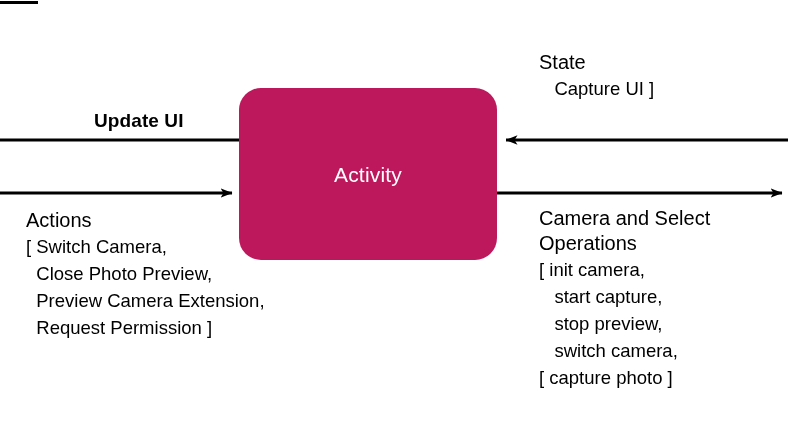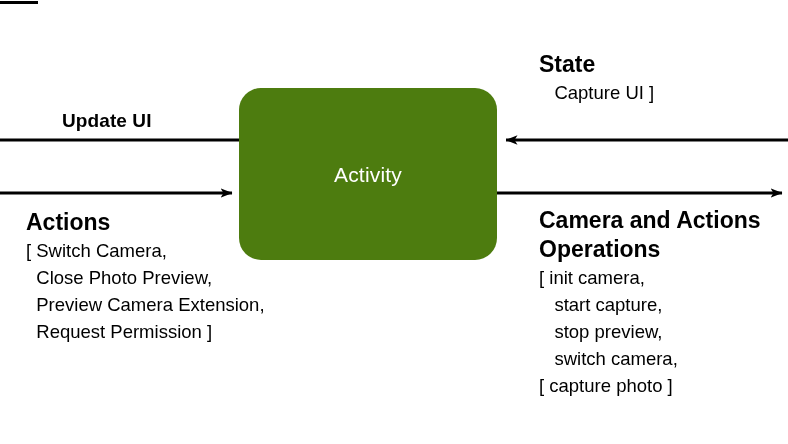--- a/index.html
+++ b/index.html
@@ -32,21 +32,21 @@
   }
 
   
   .node-activity {
     position: absolute;
     left: 239px;
     top: 88px;
     width: 258px;
     height: 172px;
     border-radius: 22px;
-    background: #4d7c0f;
+    background: #be185d;
     display: flex;
     align-items: center;
     justify-content: center;
     z-index: 3;
     text-align: right;
   }
   .node-activity .node-label {
     color: #ffffff;
     font-size: 21px;
     font-weight: 400;
@@ -64,38 +64,39 @@
     z-index: 2;
     overflow: visible;
   }
 
   
   .lbl {
     position: absolute;
     z-index: 4;
     color: #000000;
     white-space: pre;
+    margin-left: 32px;
   }
 
   .lbl-update-ui {
     left: 62px;
     top: 110px;
     font-size: 19px;
     font-weight: bold;
     letter-spacing: 0.1px;
   }
 
   .block {
     position: absolute;
     z-index: 4;
     color: #000000;
   }
   .block .head {
-    font-size: 23px;
-    font-weight: bold;
+    font-size: 20px;
+    font-weight: normal;
     line-height: 1.25;
     white-space: pre;
   }
   .block .item {
     font-size: 18.5px;
     font-weight: 400;
     line-height: 1.46;
     white-space: pre;
   }
 
@@ -151,21 +152,21 @@
 
   <div class="block block-actions">
     <div class="head">Actions</div>
     <div class="item">[ Switch Camera,</div>
     <div class="item">  Close Photo Preview,</div>
     <div class="item">  Preview Camera Extension,</div>
     <div class="item">  Request Permission ]</div>
   </div>
 
   <div class="block block-ops">
-    <div class="head">Camera and Actions</div>
+    <div class="head">Camera and Select</div>
     <div class="head">Operations</div>
     <div class="item">[ init camera,</div>
     <div class="item">   start capture,</div>
     <div class="item">   stop preview,</div>
     <div class="item">   switch camera,</div>
     <div class="item">[ capture photo ]</div>
   </div>
 
 </div>
 

